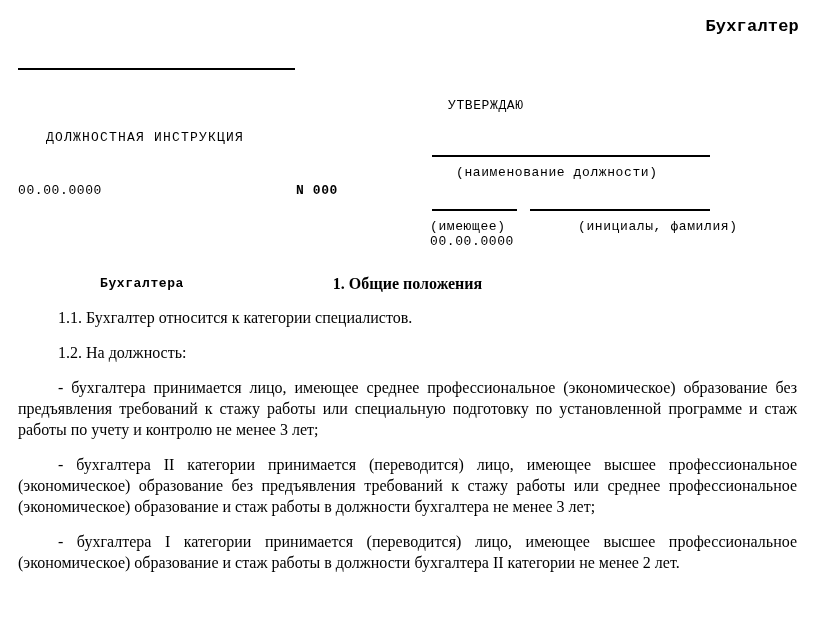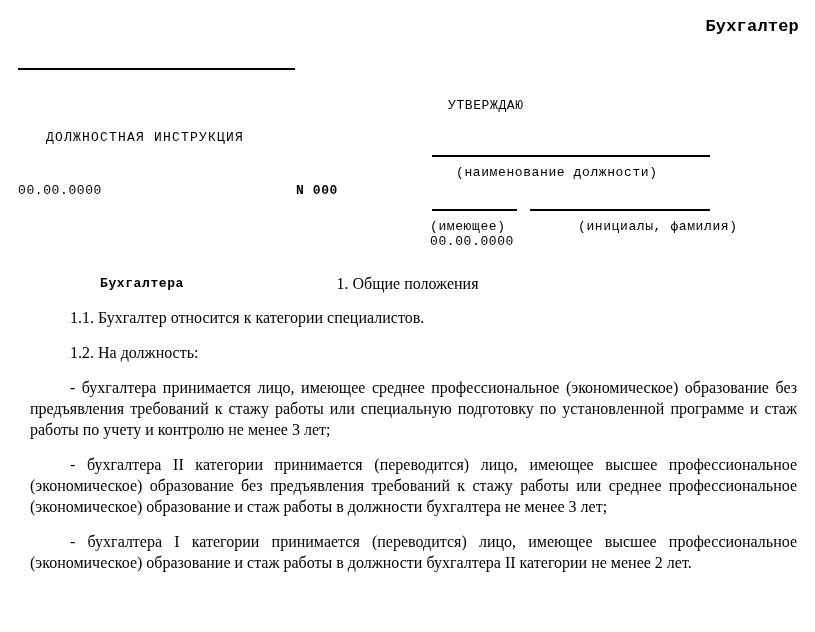--- a/index.html
+++ b/index.html
@@ -90,31 +90,31 @@
   .approve-date   { position: absolute; left: 430px; top: 234px; }
 
   
   .section-heading {
     position: absolute;
     left: 0;
     right: 0;
     top: 275px;
     text-align: center;
     font-size: 16px;
-    font-weight: normal;
+    font-weight: bold;
   }
 
   .body {
     position: absolute;
     left: 18px;
     top: 307px;
     width: 779px;
   }
   .body p {
-    margin: 0 0 14px 12px;
+    margin: 0 0 14px 0;
     font-size: 16px;
     line-height: 21px;
     text-align: justify;
     text-indent: 40px;
   }
   .body p.last { margin-bottom: 0; }
   .body p:last-child { margin-bottom: 0; }
 </style>
 </head>
 <body>

